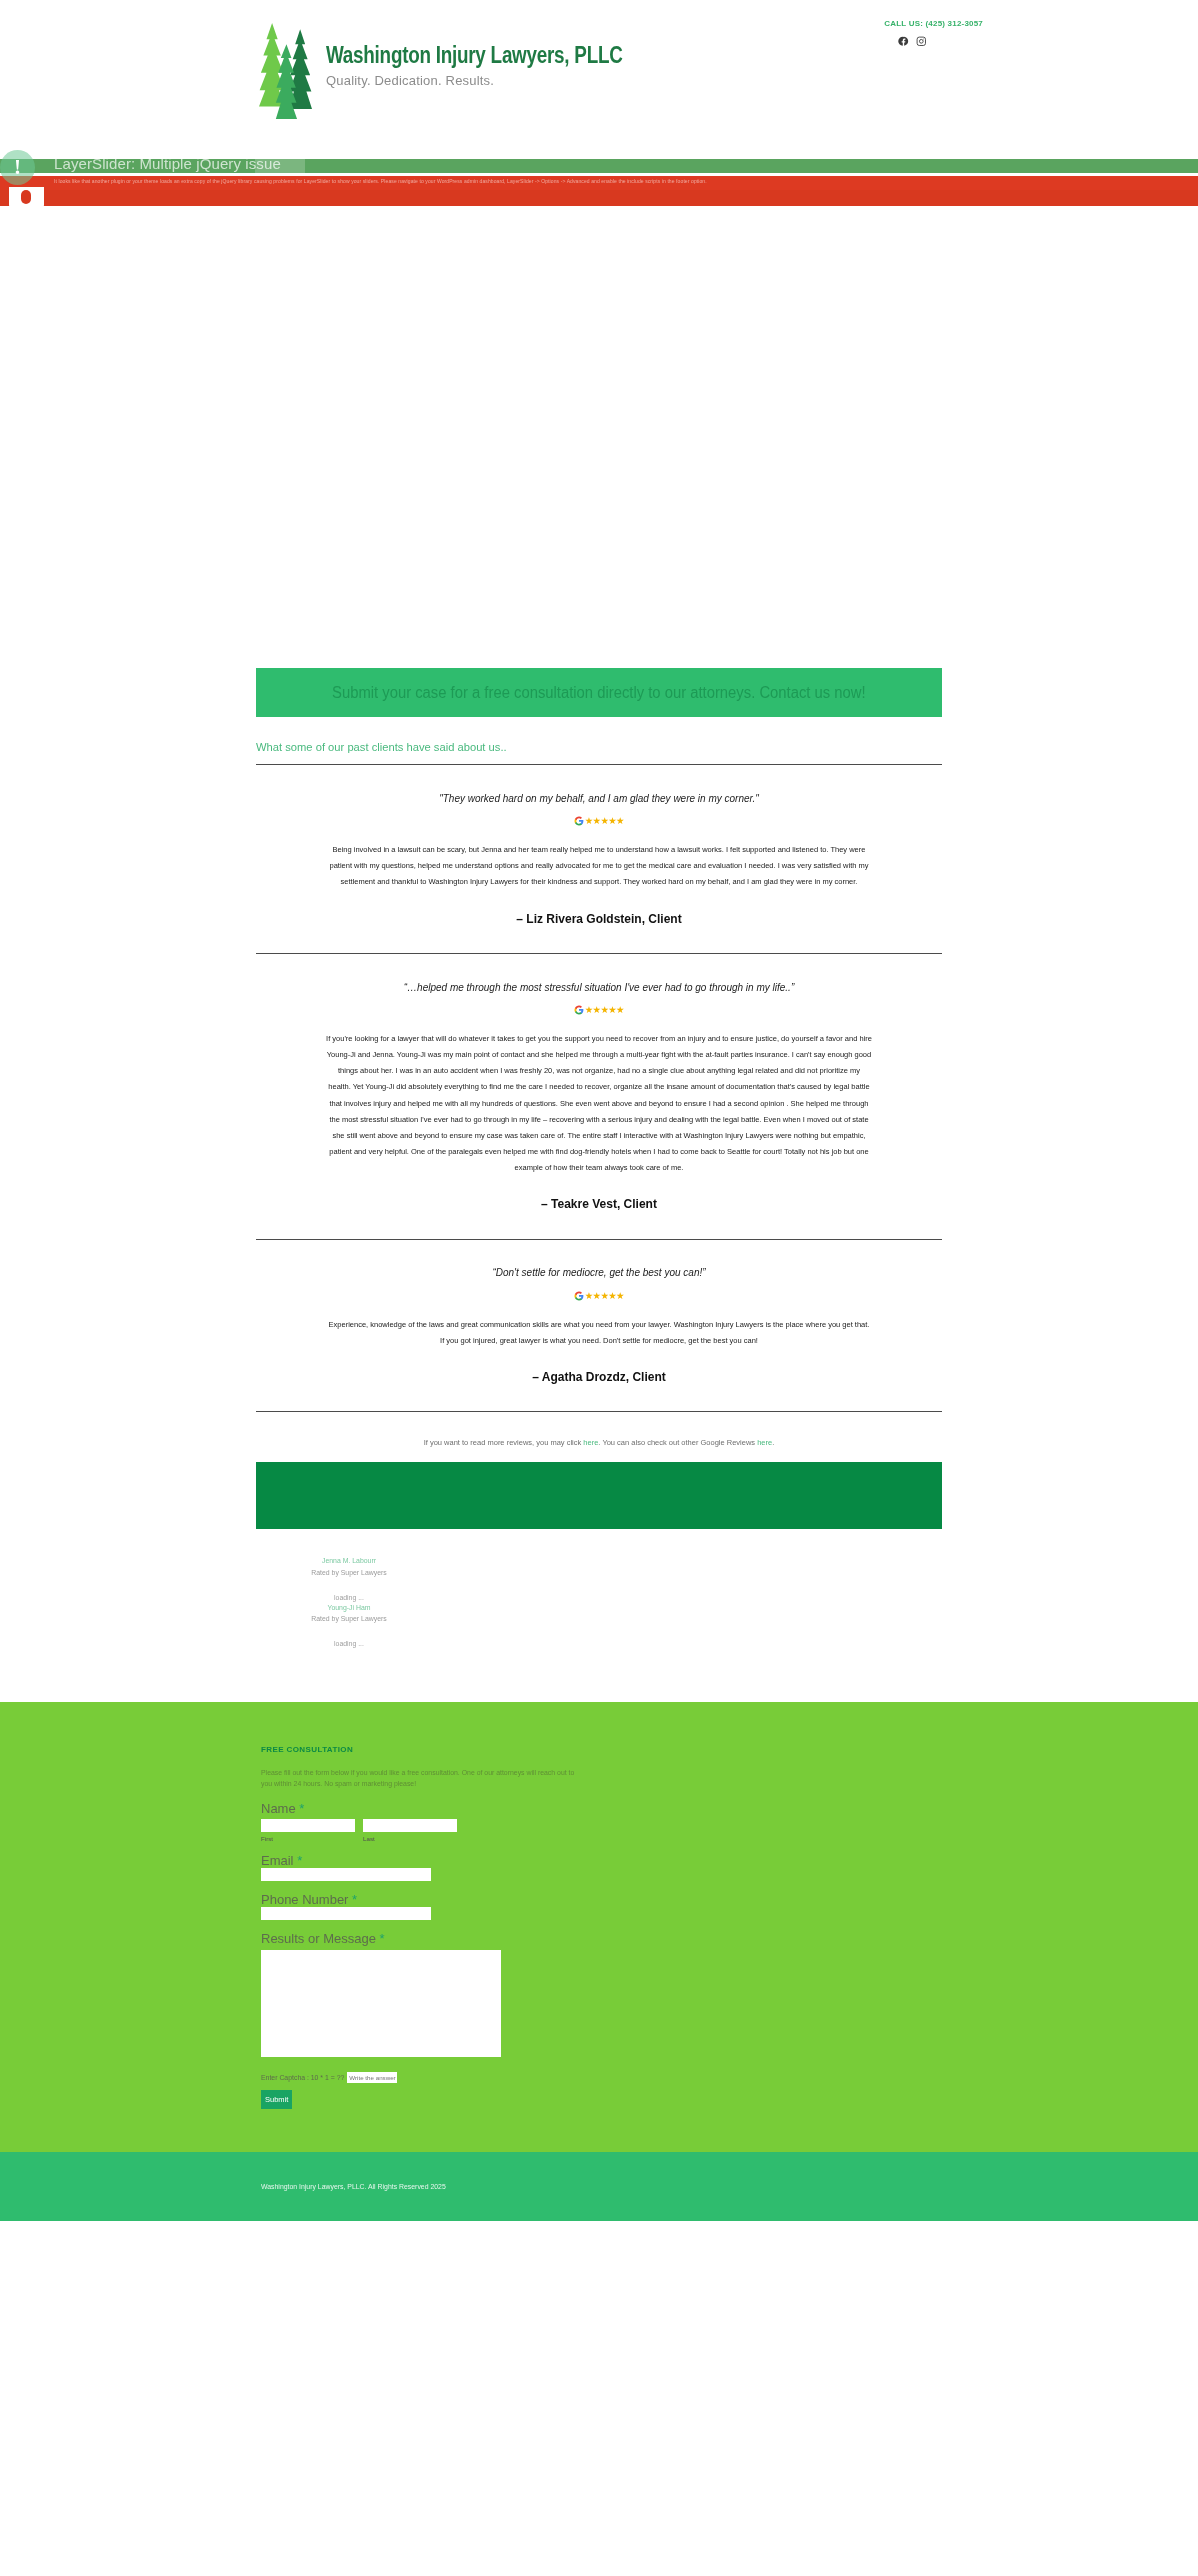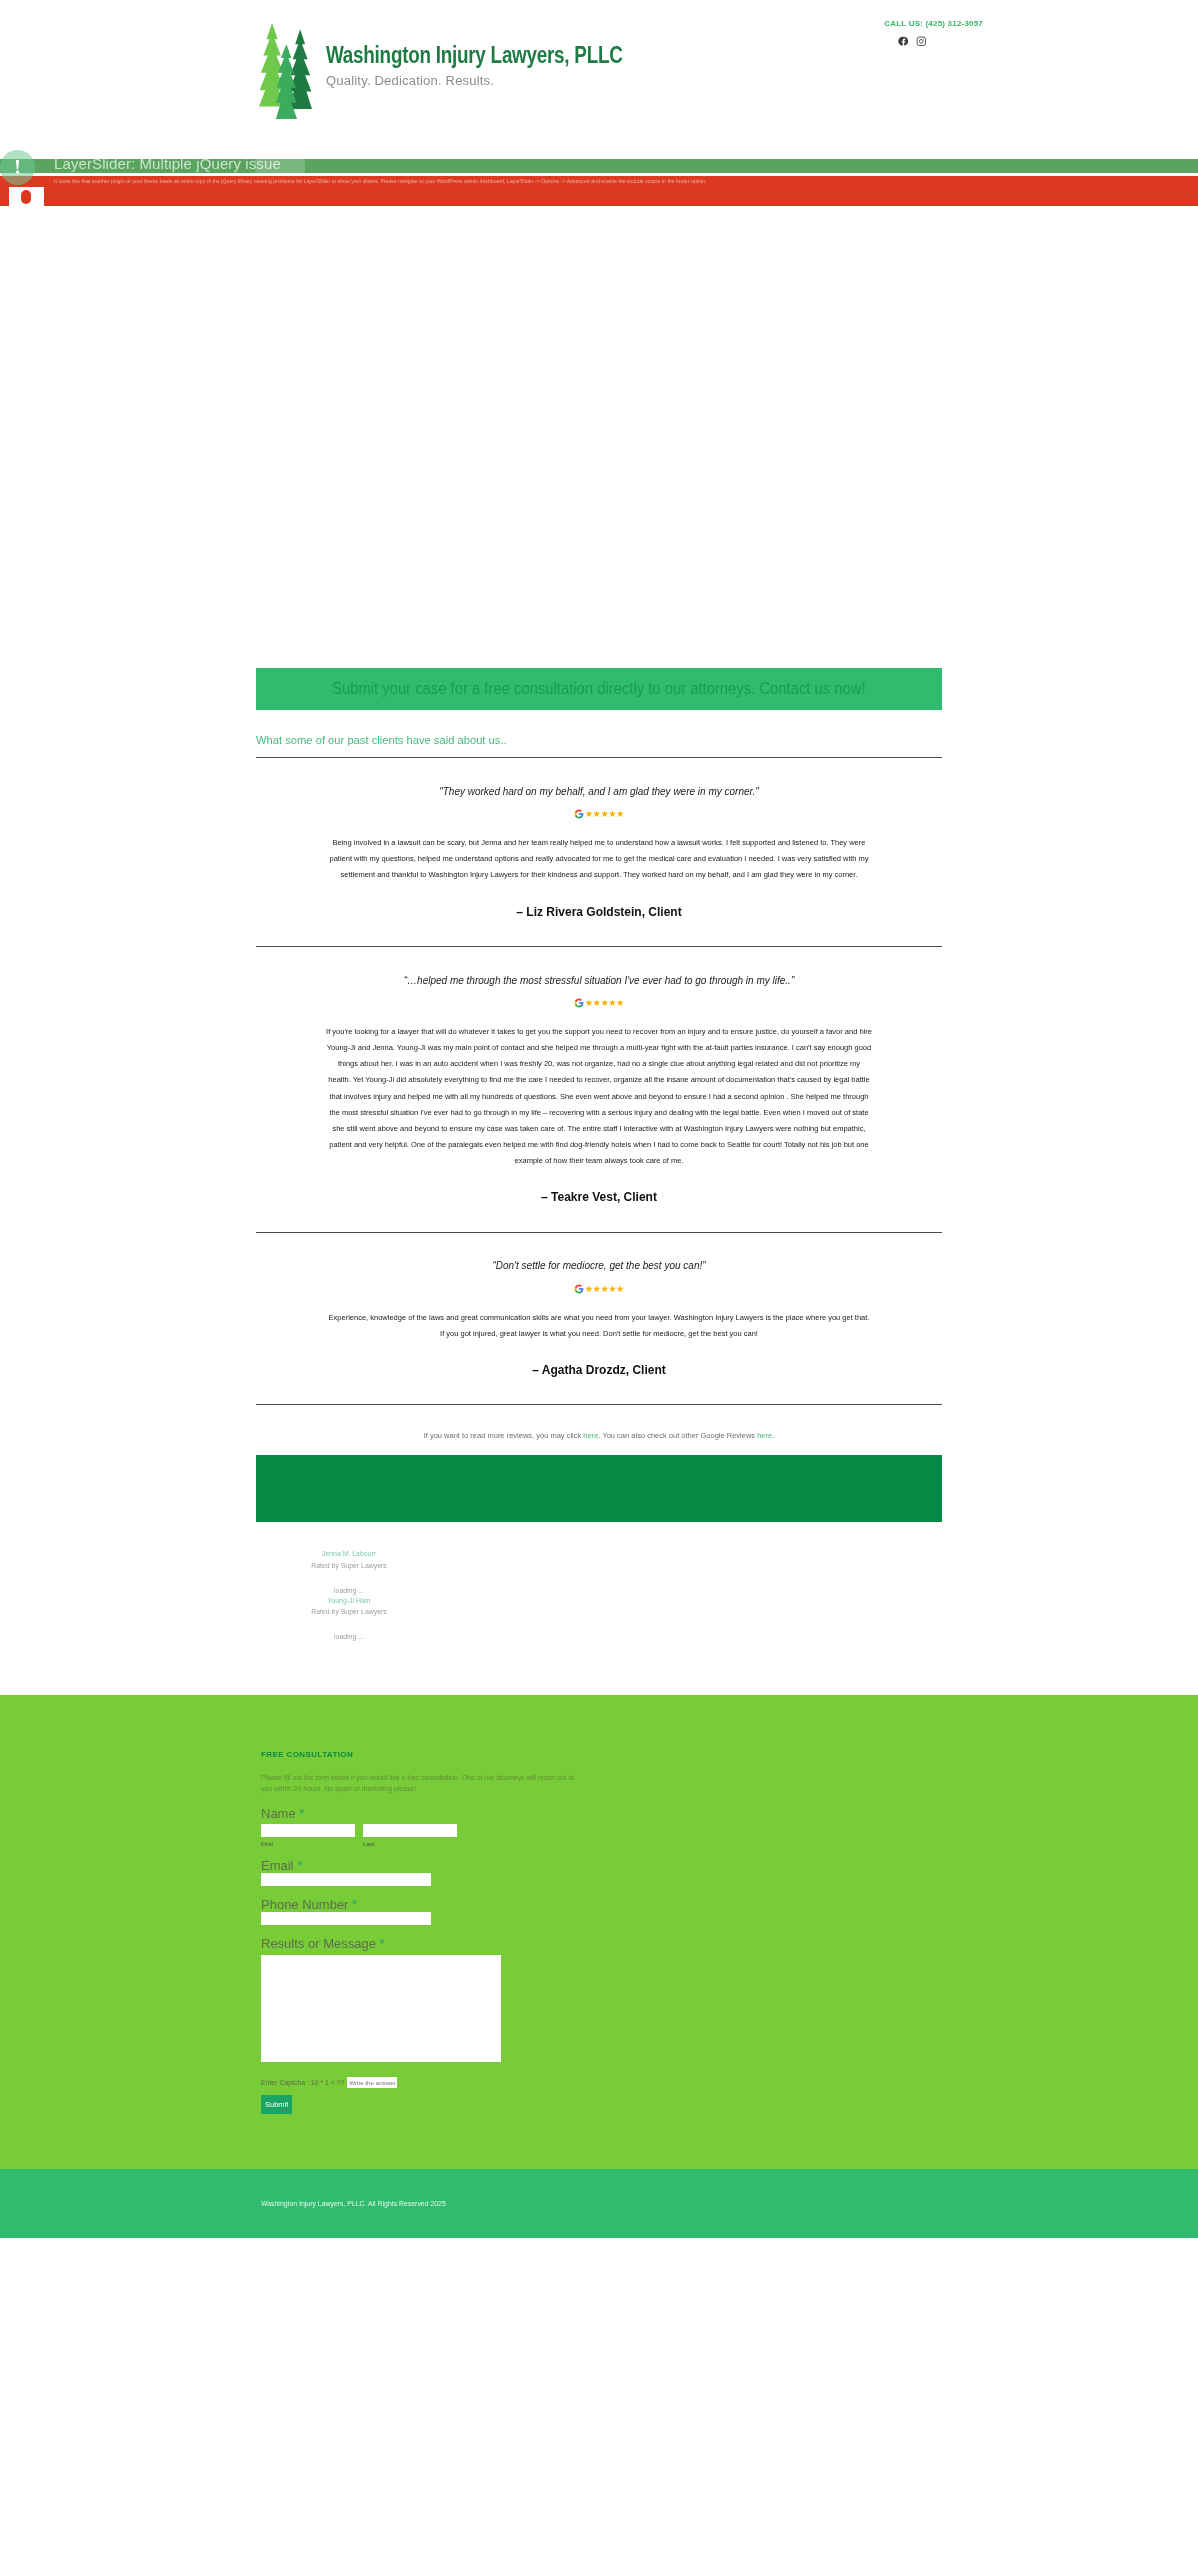--- a/index.html
+++ b/index.html
@@ -150,21 +150,21 @@
   }
 
   
   .main { width: 1198px; background: #fff; }
   .gap-hero { height: 468px; }
 
   .cta-banner {
     width: 686px;
     margin: 0 auto;
     background: #2fbc6e;
-    height: 42px;
+    height: 49px;
     display: flex;
     align-items: center;
     justify-content: center;
     text-align: center;
   }
   .cta-banner-text {
     font-size: 15.6px;
     color: #1d9a55;
     line-height: 1.25;
     max-width: 624px;
@@ -245,21 +245,21 @@
   }
 
   
   .form-section {
     width: 1198px;
     background: #78cc38;
     padding-top: 39px;
     padding-bottom: 39px;
     margin-top: 55px;
   }
-  .form-inner { width: 686px; margin: 16px auto; padding-left: 5px; }
+  .form-inner { width: 686px; margin: 4px auto; padding-left: 5px; }
   .form-title {
     font-size: 8px; font-weight: 700; color: #0c8a45;
     letter-spacing: 0.4px;
   }
   .form-intro {
     margin-top: 12.5px;
     font-size: 6.9px;
     color: #5f8f35;
     line-height: 1.65;
     max-width: 324px;

